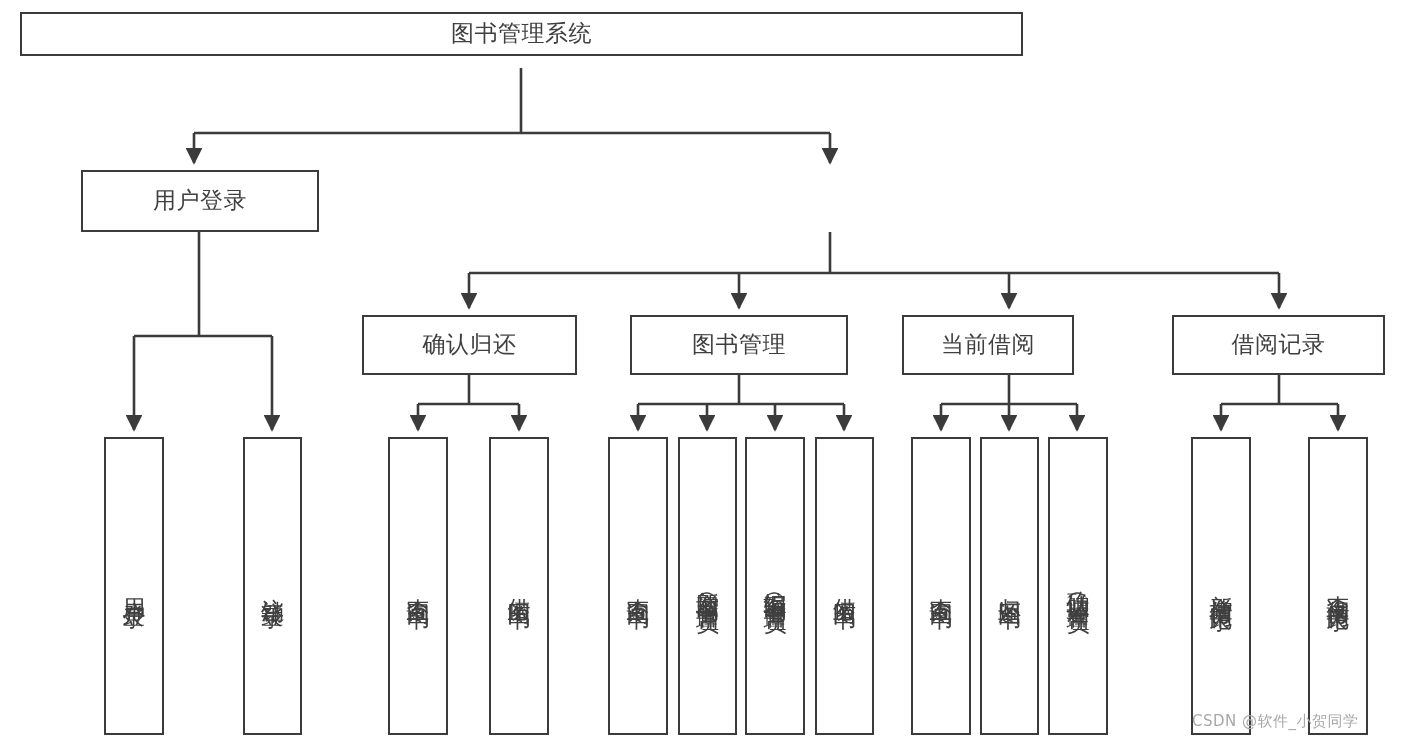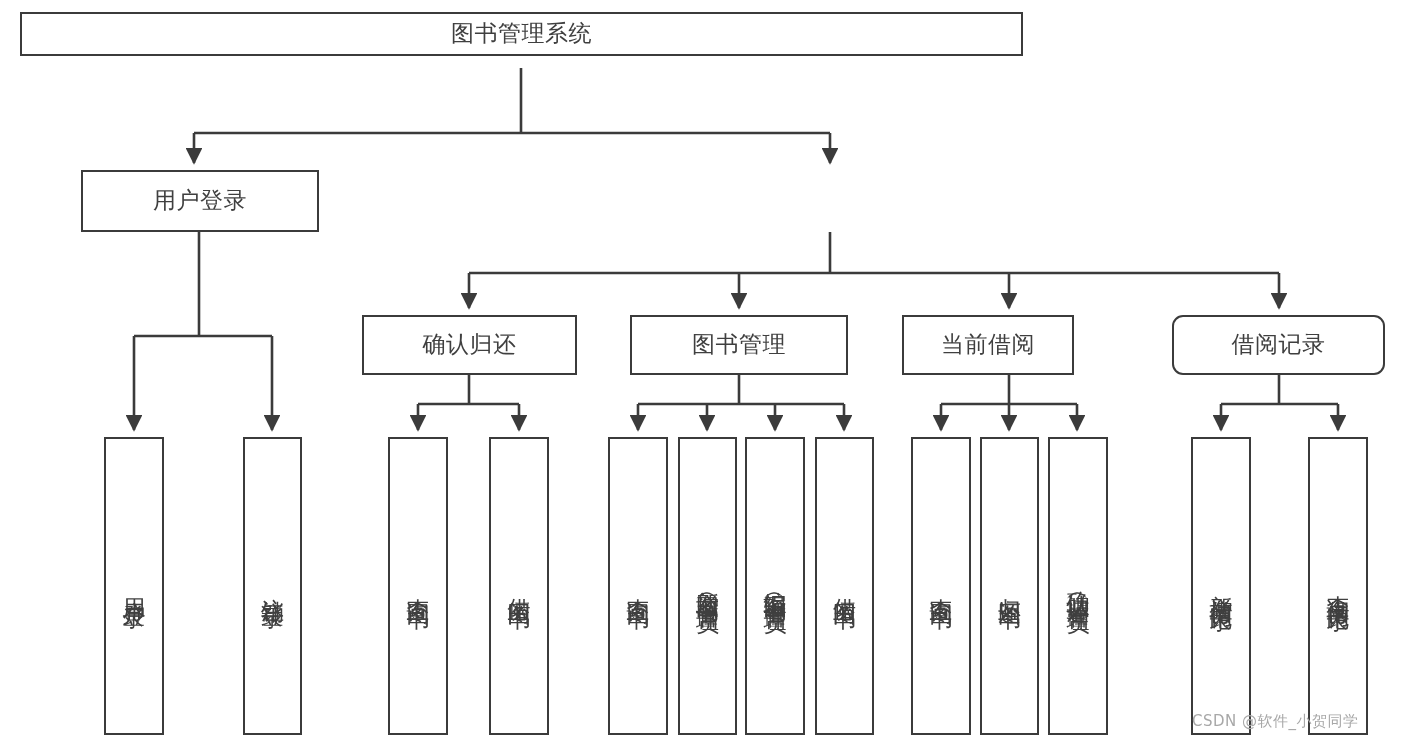--- a/index.html
+++ b/index.html
@@ -137,21 +137,21 @@
 
   <div class="node-box" style="left:362px; top:315px; width:215px; height:60px;">
     <span class="node-label">确认归还</span>
   </div>
   <div class="node-box" style="left:630px; top:315px; width:218px; height:60px;">
     <span class="node-label">图书管理</span>
   </div>
   <div class="node-box" style="left:902px; top:315px; width:172px; height:60px;">
     <span class="node-label">当前借阅</span>
   </div>
-  <div class="node-box" style="left:1172px; top:315px; width:213px; height:60px;border-radius:11px;">
+  <div class="node-box" style="left:1172px; top:315px; width:213px; height:60px;">
     <span class="node-label">借阅记录</span>
   </div>
 
   <div class="leaf-box" style="left:104px; top:437px; width:60px; height:298px;">
     <span class="leaf-label">用户登录</span>
   </div>
   <div class="leaf-box" style="left:243px; top:437px; width:59px; height:298px;">
     <span class="leaf-label">注销登录</span>
   </div>
 

